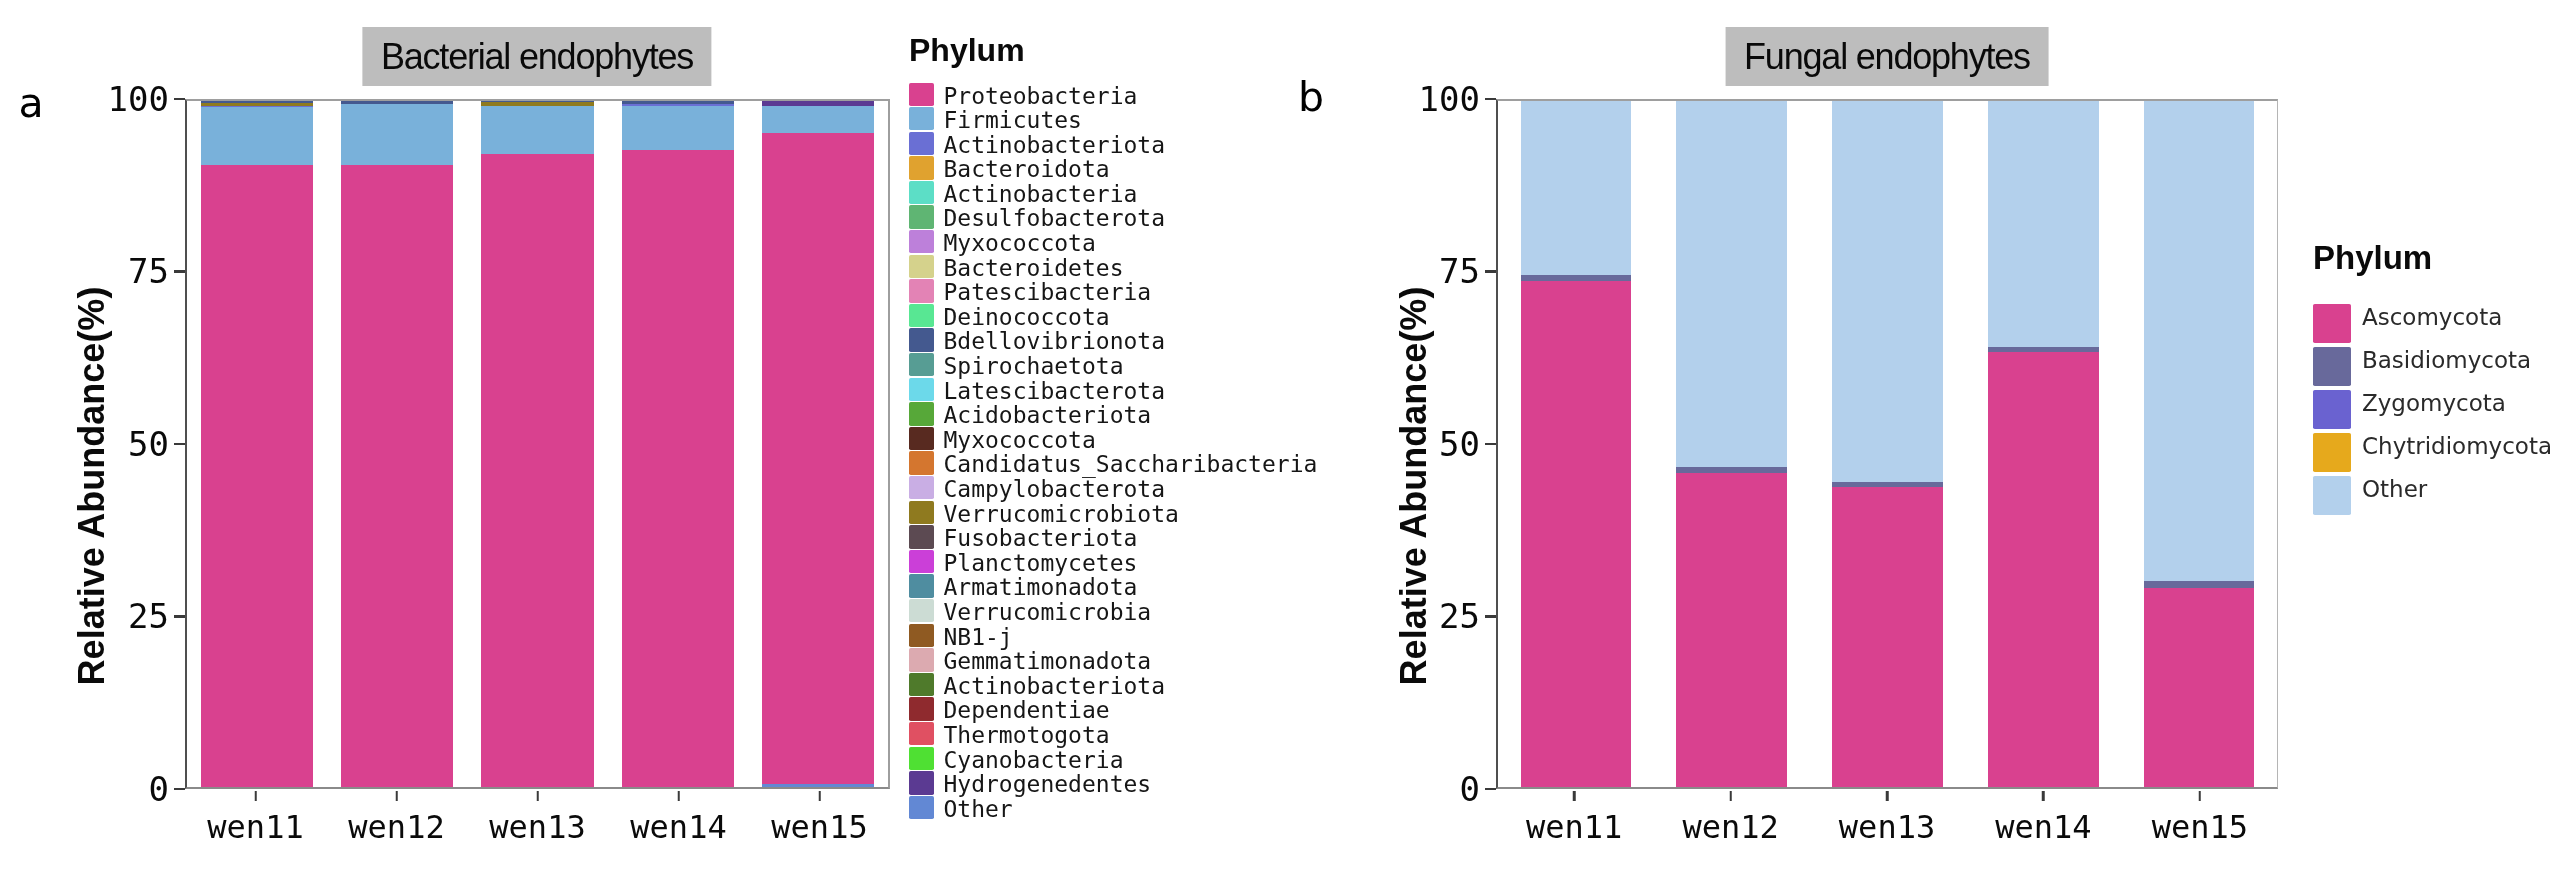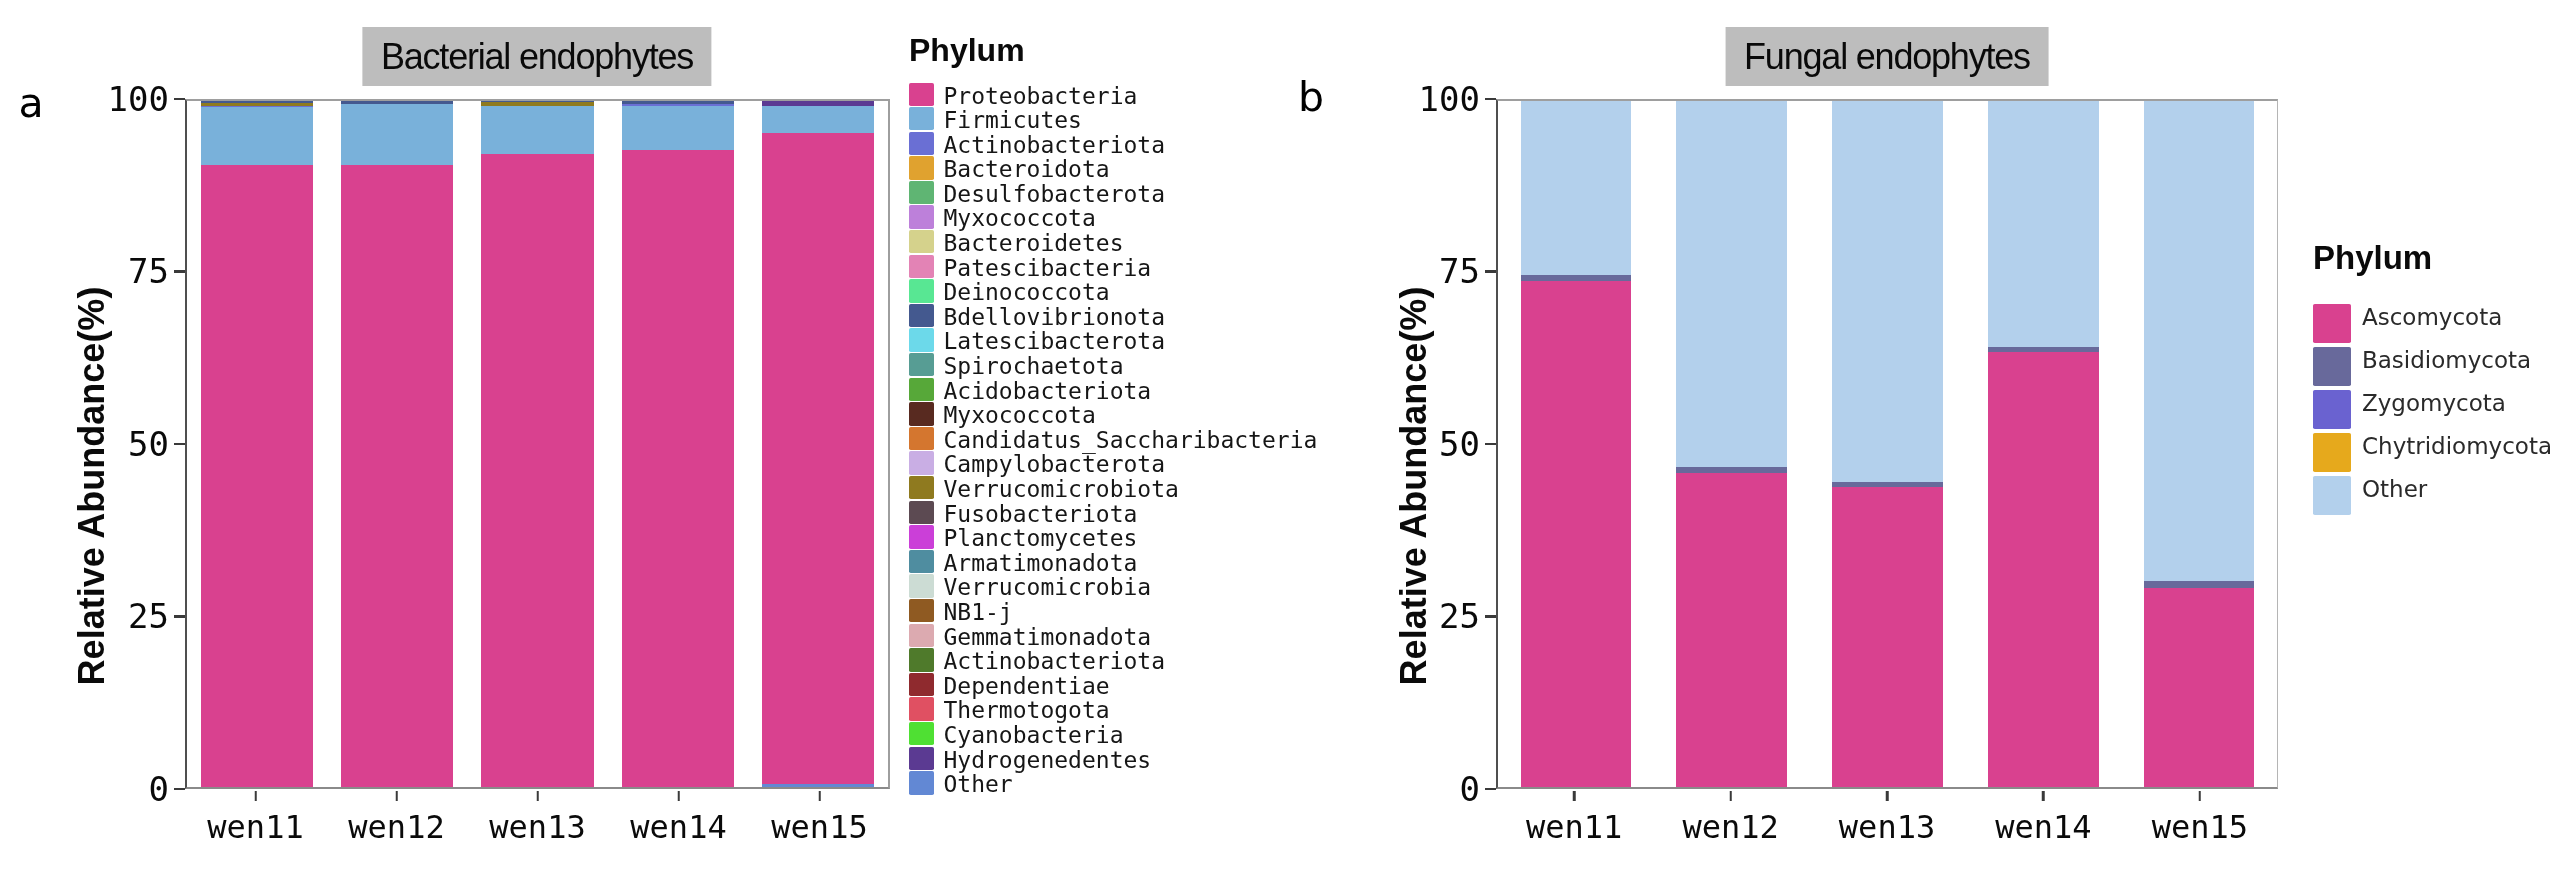--- a/index.html
+++ b/index.html
@@ -222,20 +222,24 @@
           </div>
           <div class="l-item">
             <div class="swatch" style="background: rgb(106, 111, 212);"></div>
             <div class="l-label">Actinobacteriota</div>
           </div>
           <div class="l-item">
             <div class="swatch" style="background: rgb(224, 162, 47);"></div>
             <div class="l-label">Bacteroidota</div>
           </div>
           <div class="l-item">
+            <div class="swatch" style="background: rgb(92, 222, 198);"></div>
+            <div class="l-label">Actinobacteria</div>
+          </div>
+          <div class="l-item">
             <div class="swatch" style="background: rgb(95, 181, 115);"></div>
             <div class="l-label">Desulfobacterota</div>
           </div>
           <div class="l-item">
             <div class="swatch" style="background: rgb(189, 128, 218);"></div>
             <div class="l-label">Myxococcota</div>
           </div>
           <div class="l-item">
             <div class="swatch" style="background: rgb(213, 210, 140);"></div>
             <div class="l-label">Bacteroidetes</div>
@@ -246,26 +250,26 @@
           </div>
           <div class="l-item">
             <div class="swatch" style="background: rgb(88, 231, 147);"></div>
             <div class="l-label">Deinococcota</div>
           </div>
           <div class="l-item">
             <div class="swatch" style="background: rgb(68, 89, 143);"></div>
             <div class="l-label">Bdellovibrionota</div>
           </div>
           <div class="l-item">
+            <div class="swatch" style="background: rgb(87, 157, 148);"></div>
+            <div class="l-label">Spirochaetota</div>
+          </div>
+          <div class="l-item">
             <div class="swatch" style="background: rgb(108, 217, 234);"></div>
             <div class="l-label">Latescibacterota</div>
-          </div>
-          <div class="l-item">
-            <div class="swatch" style="background: rgb(87, 157, 148);"></div>
-            <div class="l-label">Spirochaetota</div>
           </div>
           <div class="l-item">
             <div class="swatch" style="background: rgb(87, 168, 57);"></div>
             <div class="l-label">Acidobacteriota</div>
           </div>
           <div class="l-item">
             <div class="swatch" style="background: rgb(88, 42, 32);"></div>
             <div class="l-label">Myxococcota</div>
           </div>
           <div class="l-item">

